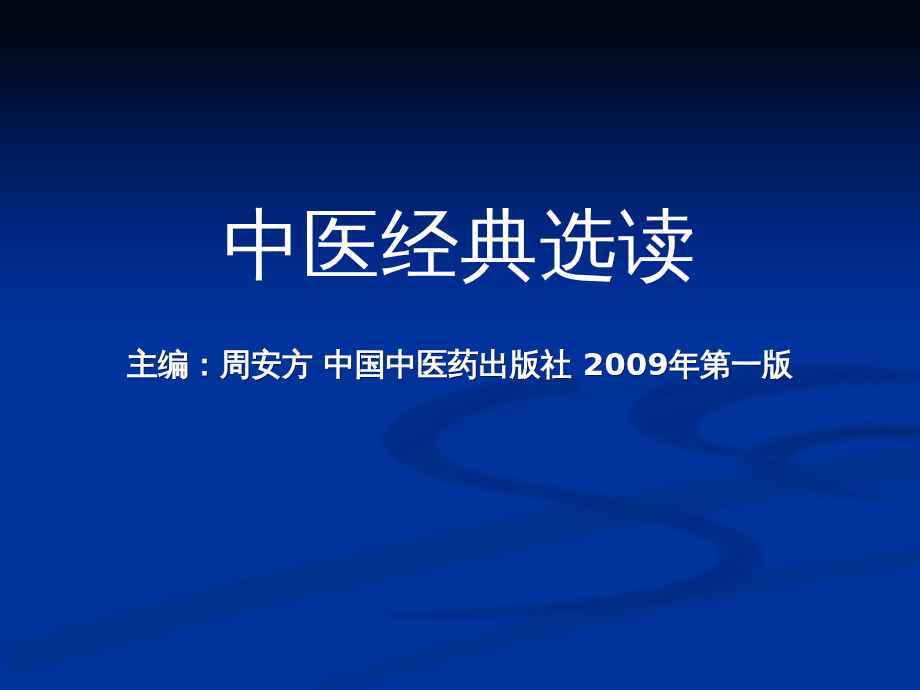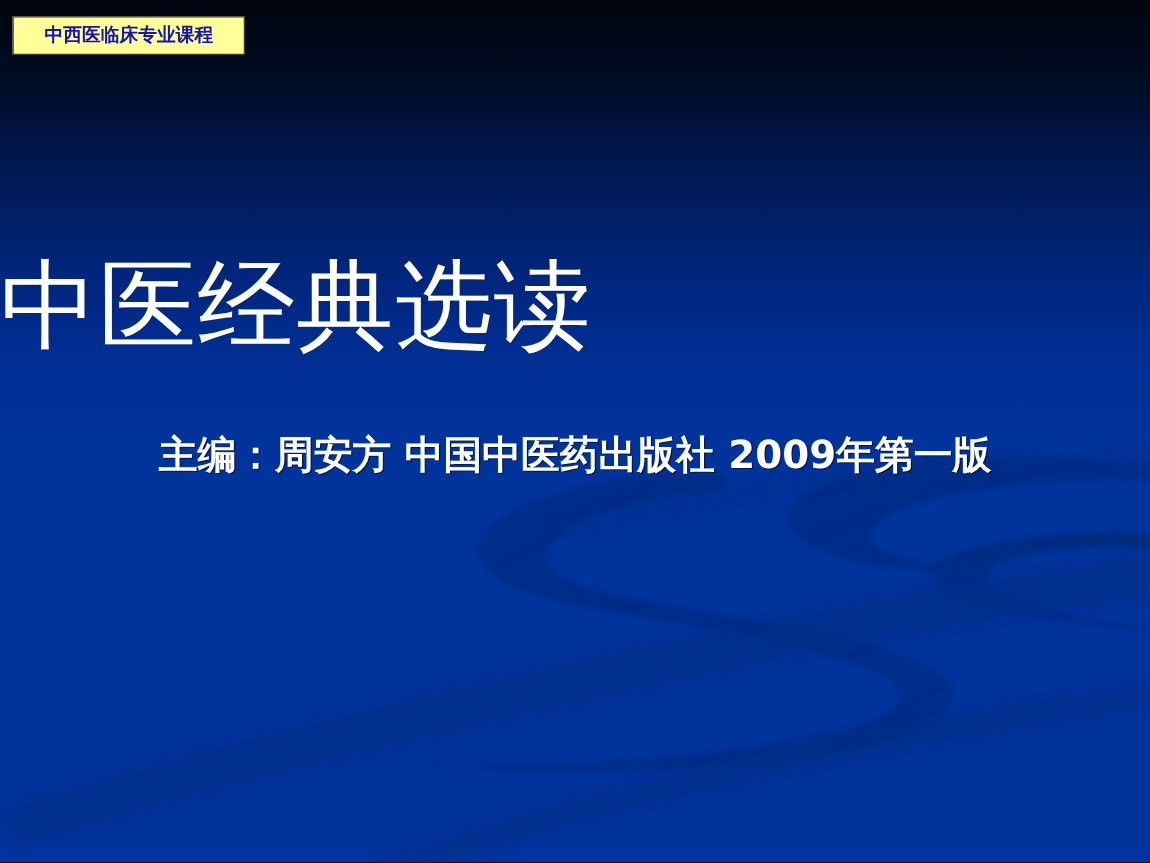--- a/index.html
+++ b/index.html
@@ -59,21 +59,21 @@
     white-space: nowrap;
     font-family: "DejaVu Sans", "Liberation Sans", sans-serif;
   }
 
   
   .title-block {
     position: absolute;
     left: 0;
     top: 206px;
     width: 920px;
-    text-align: left;
+    text-align: center;
   }
   .main-title {
     display: inline-block;
     color: #ffffff;
     font-size: 78px;
     line-height: 1.02;
     letter-spacing: 1px;
     font-weight: normal;
     font-family: "DejaVu Serif", "Liberation Serif", serif;
     white-space: nowrap;
@@ -148,23 +148,20 @@
                L 920,478 C 820,490 684,514 528,548 C 340,588 150,634 16,676 Z" fill="#002b86" opacity="0.58"></path>
 
       <path d="M 300,690 C 430,644 600,600 760,572 C 840,558 890,552 920,549
                L 920,566 C 888,570 836,578 760,592 C 606,620 446,660 348,690 Z" fill="#002a80" opacity="0.45"></path>
 
       <path d="M 440,418 C 560,388 720,366 920,358 L 920,366
                C 730,376 576,398 456,428 Z" fill="#002d8c" opacity="0.40"></path>
     </g>
   </svg>
 
-  <div class="badge">
-    <span class="badge-text">中西医临床专业课程</span>
-  </div>
 
   <div class="title-block">
     <div class="main-title">中医经典选读</div>
   </div>
 
   <div class="subtitle-block">
     <div class="subtitle">主编：周安方 中国中医药出版社 2009年第一版</div>
   </div>
 
 </div>

